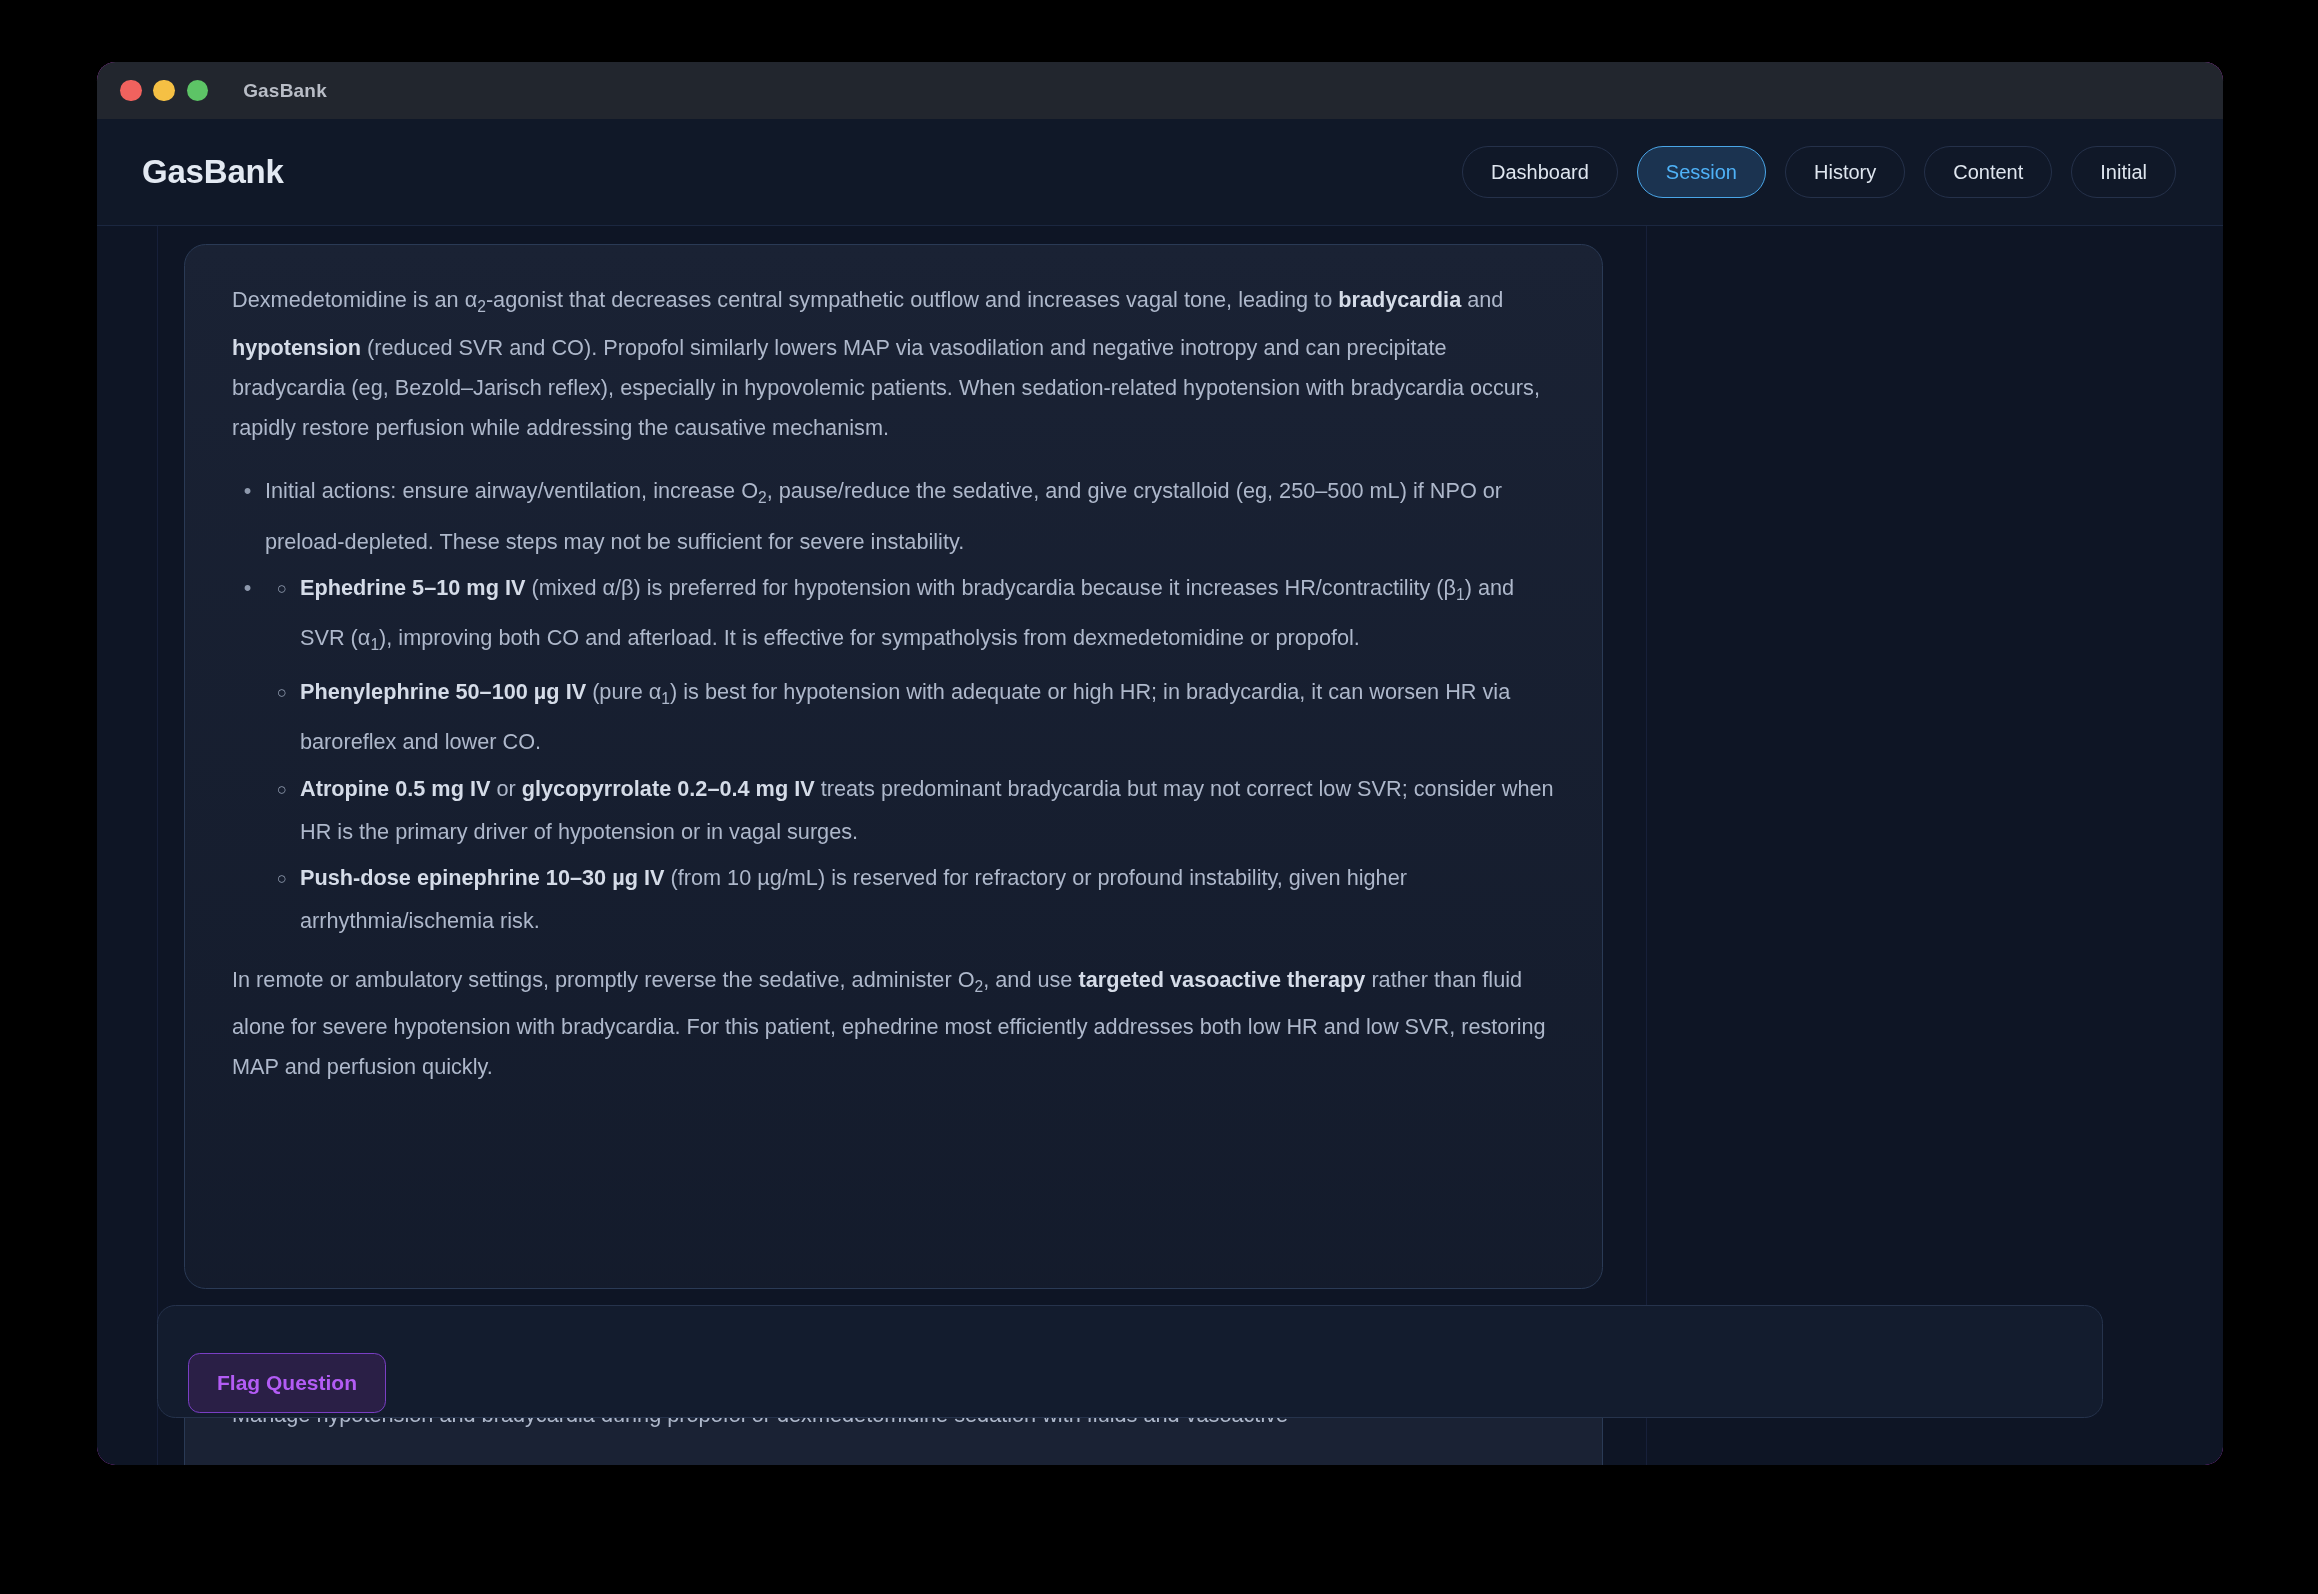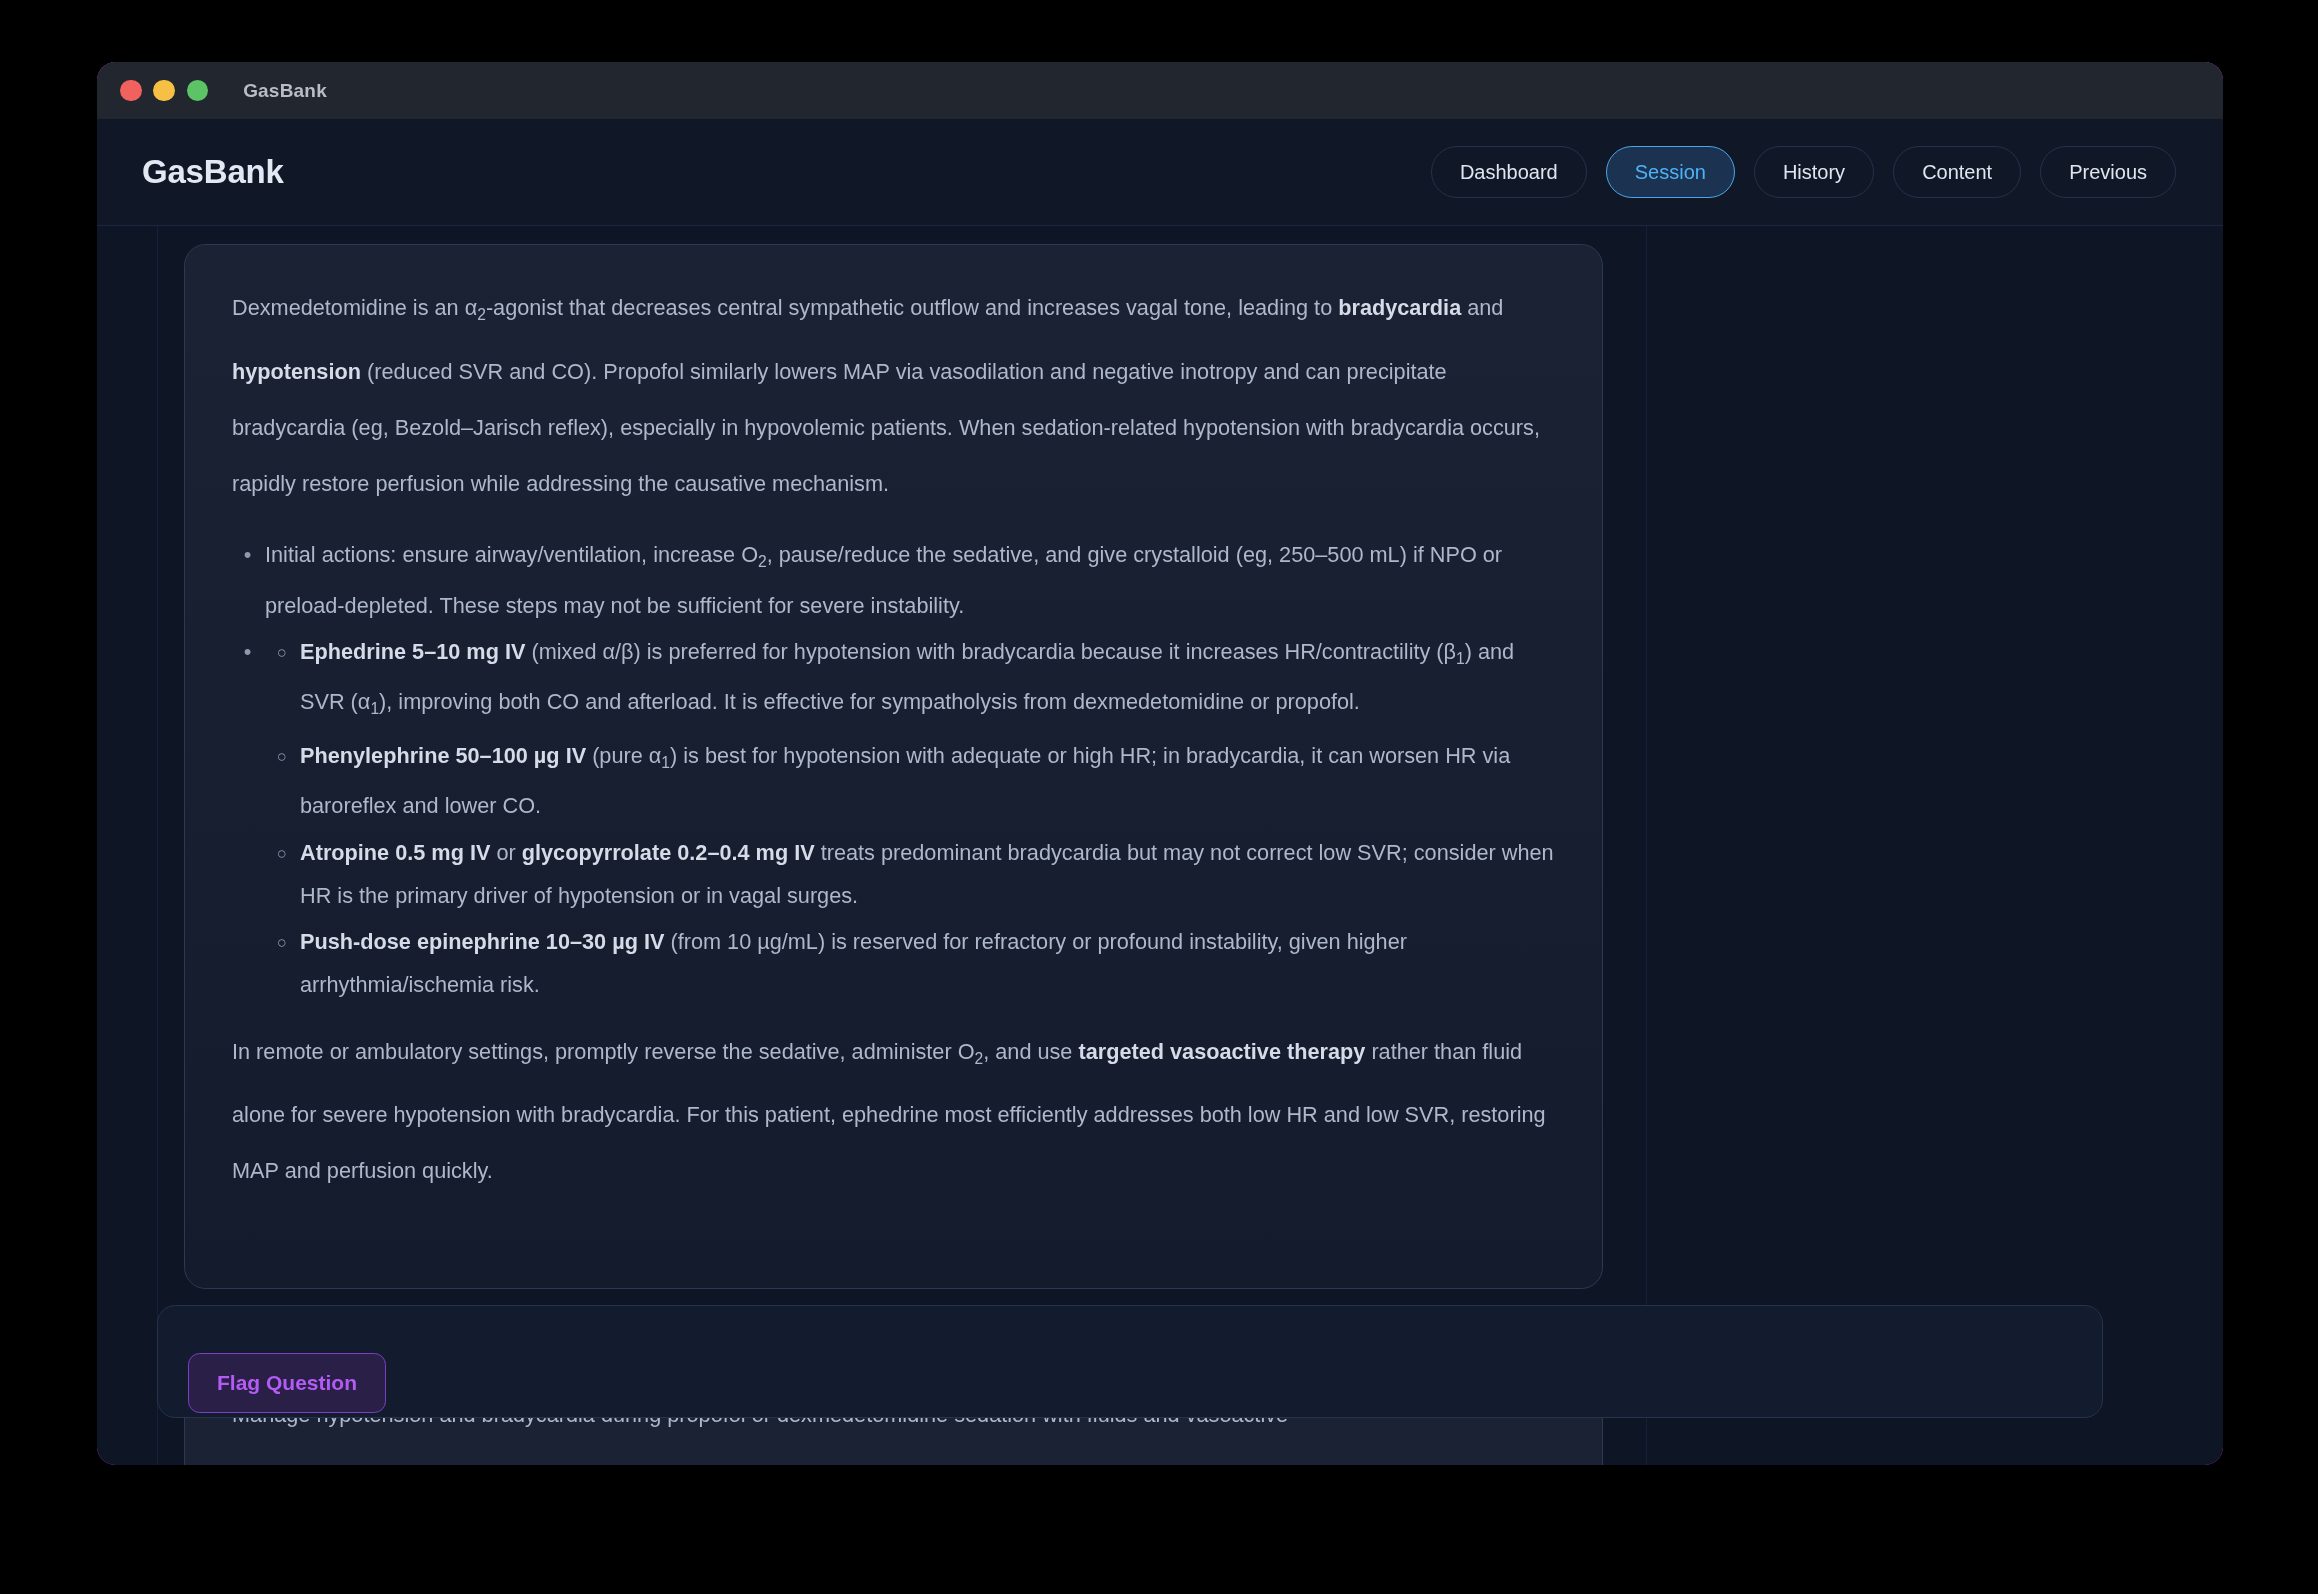--- a/index.html
+++ b/index.html
@@ -122,21 +122,21 @@
     color: #eef2f8;
     font-size: 30px;
     font-weight: bold;
     margin-bottom: 32px;
     letter-spacing: -0.2px;
   }
 
   .para {
     color: #aeb8cb;
     font-size: 21.7px;
-    line-height: 56px;
+    line-height: 40px;
     margin-bottom: 21.7px;
     max-width: 1324px;
   }
   .para b, .bullet b { color: #d5dce8; font-weight: bold; }
   sub { font-size: 0.72em; }
 
   ul.lvl1 { list-style: none; margin: 0 0 18.3px 0; padding: 0; }
   ul.lvl1 > li {
     position: relative;
     padding-left: 33px;
@@ -254,21 +254,21 @@
     <div id="titlebar-title">GasBank</div>
   </div>
 
   <div id="app-header">
     <div id="brand">GasBank</div>
     <div id="nav">
       <button class="nav-btn">Dashboard</button>
       <button class="nav-btn active">Session</button>
       <button class="nav-btn">History</button>
       <button class="nav-btn">Content</button>
-      <button class="nav-btn">Previous</button>
+      <button class="nav-btn">Initial</button>
     </div>
   </div>
 
   <div id="body-area">
 
     <div class="vrule" style="left:60px;"></div>
     <div class="vrule" style="left:1549px;"></div>
 
     <div id="next-card">
       <div id="next-card-text">Manage hypotension and bradycardia during propofol or dexmedetomidine sedation with fluids and vasoactive</div>

